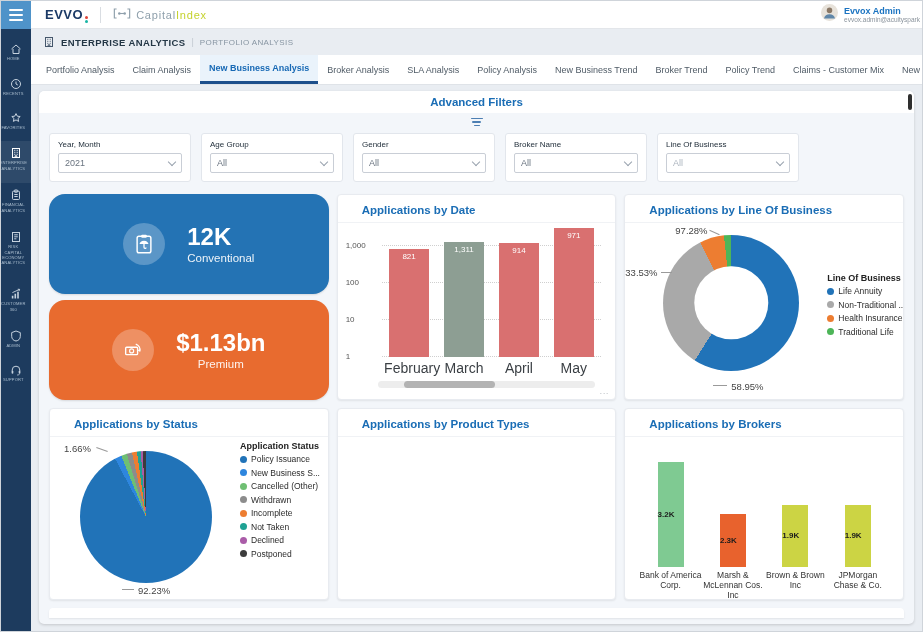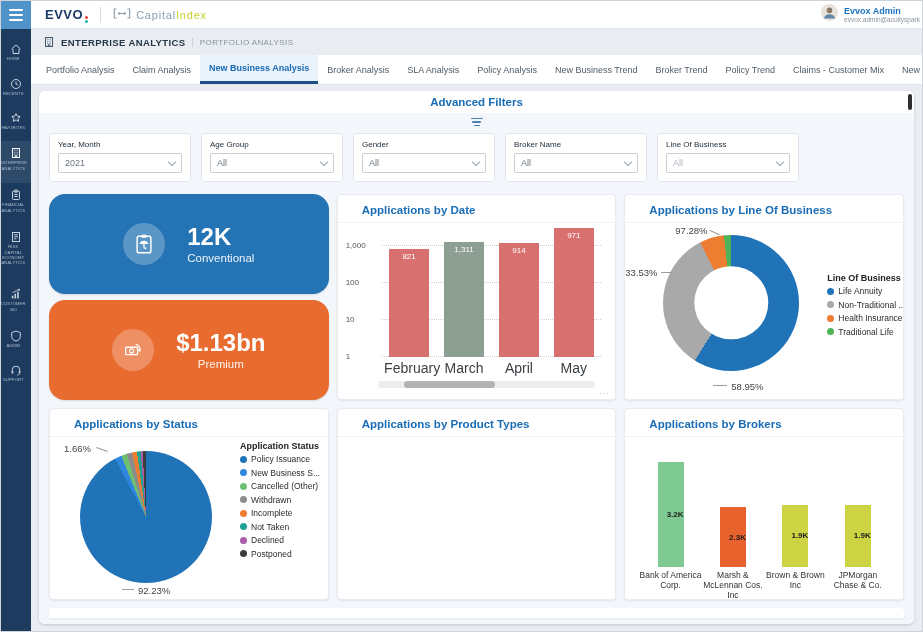--- a/index.html
+++ b/index.html
@@ -106,21 +106,21 @@
   #lob-card .legend { left: 202px; top: 50px; }
   #status-card .legend { left: 190px; top: 4px; }
   #product-card .legend { left: 208px; top: 58px; }
   .legend-title { font-size: 9px; font-weight: bold; color: #222; margin-bottom: 3px; }
   .legend-item { display: flex; align-items: center; gap: 4px; margin-bottom: 3.5px; cursor: pointer; }
   .dot { width: 7px; height: 7px; border-radius: 50%; flex: 0 0 7px; }
   .lname { font-size: 8.5px; color: #2b2b2b; white-space: nowrap; }
 
   
   .brokers-plot { height: 122px; margin: 8px 14px 0; display: flex; justify-content: space-around; align-items: flex-end; }
-  .bbar { width: 26px; display: flex; align-items: center; justify-content: flex-end; cursor: pointer; }
+  .bbar { width: 26px; display: flex; align-items: center; justify-content: flex-start; cursor: pointer; }
   .bbval { font-size: 8px; font-weight: bold; color: #1c1c1c; }
   .brokers-cats { display: flex; justify-content: space-around; margin: 3px 14px 0; }
   .bcat { width: 62px; text-align: center; font-size: 8.5px; color: #333; line-height: 1.2; }
 
   .bottom-strip { height: 10px; background: #fff; border-radius: 4px 4px 0 0; margin: 8px 10px 0; box-shadow: 0 1px 2px rgba(0,0,0,.08); }
 </style>
 </head>
 <body>
 
 <div class="page">
@@ -479,21 +479,21 @@
           <div class="card" id="product-card">
             <div class="card-head"><span class="card-title">Applications by Product Types</span></div>
           </div>
 
           <div class="card" id="brokers-card">
             <div class="card-head"><span class="card-title">Applications by Brokers</span></div>
             <div class="brokers-plot" id="brokers-plot">
                 <div class="bbar" style="height: 104.889px; background: rgb(127, 202, 146);">
                   <span class="bbval">3.2K</span>
                 </div>
-                <div class="bbar" style="height: 60px; background: rgb(232, 98, 45);">
+                <div class="bbar" style="height: 53px; background: rgb(232, 98, 45);">
                   <span class="bbval">2.3K</span>
                 </div>
                 <div class="bbar" style="height: 62.2778px; background: rgb(204, 212, 68);">
                   <span class="bbval">1.9K</span>
                 </div>
                 <div class="bbar" style="height: 62.2778px; background: rgb(204, 212, 68);">
                   <span class="bbval">1.9K</span>
                 </div>
               </div>
             <div class="brokers-cats" id="brokers-cats">

